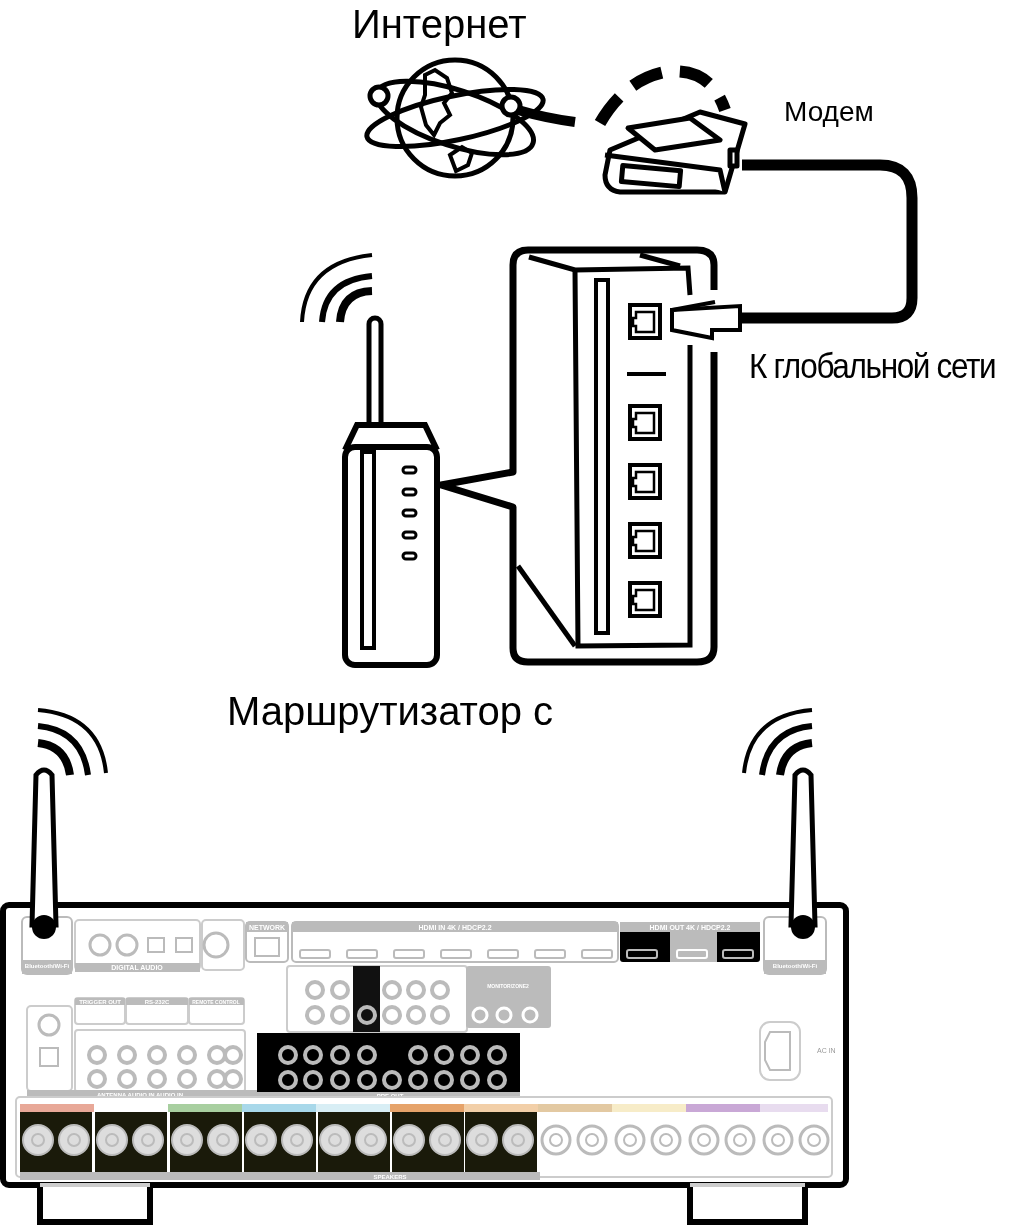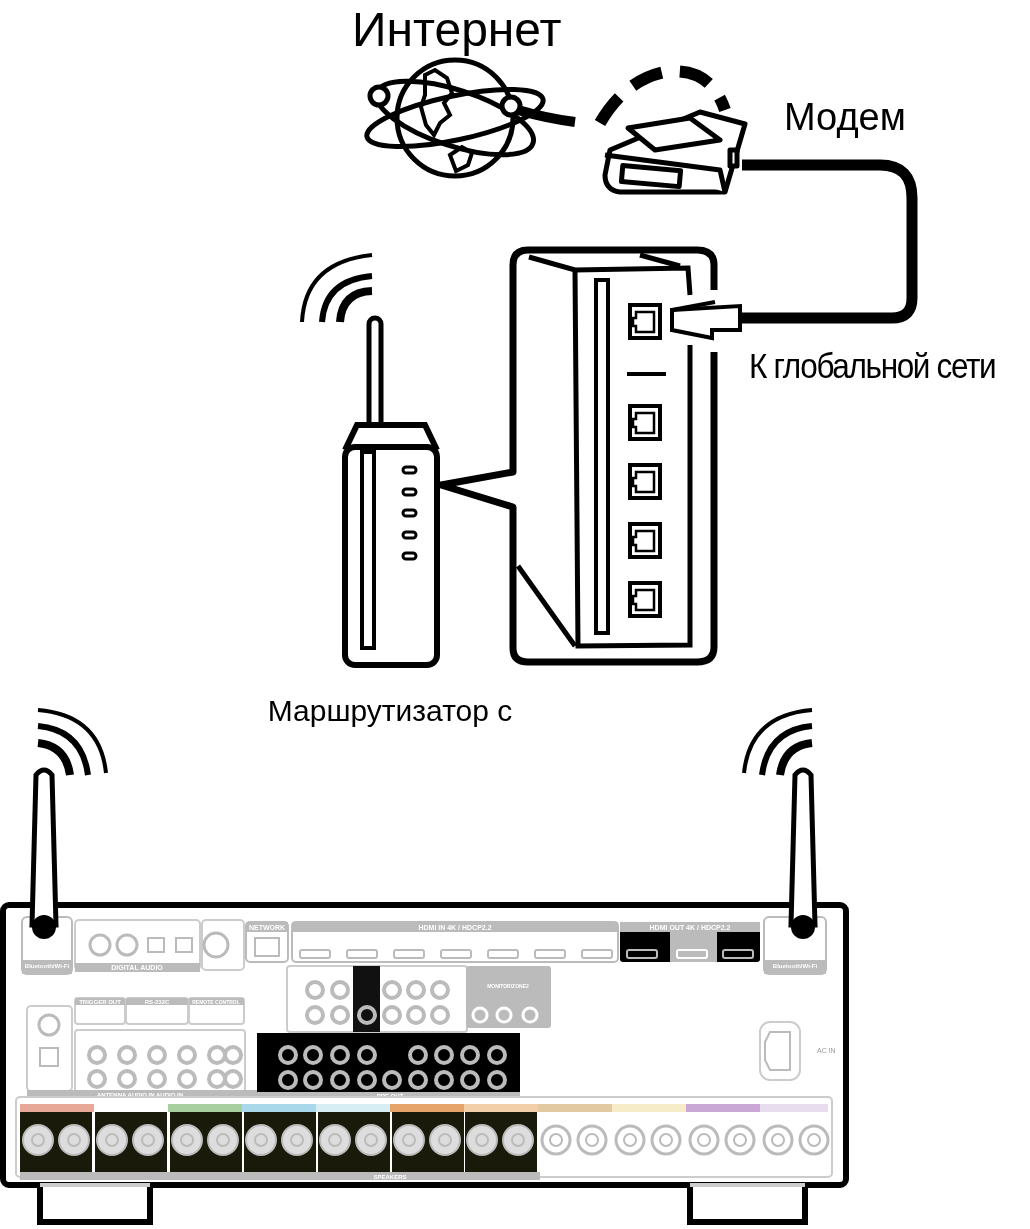--- a/index.html
+++ b/index.html
@@ -1,21 +1,21 @@
 <!DOCTYPE html>
 <html><head>
 <meta charset="utf-8">
 <style>
   html,body{margin:0;padding:0;background:#fff;}
   body{width:1030px;height:1229px;position:relative;overflow:hidden;font-family:"Liberation Sans",sans-serif;}
   .lbl{position:absolute;color:#000;font-family:"Liberation Sans",sans-serif;white-space:nowrap;}
-  #lbl-internet{left:352px;top:2px;font-size:48px;}
-  #lbl-modem{left:784px;top:96px;font-size:38px;}
+  #lbl-internet{left:352px;top:2px;font-size:40px;}
+  #lbl-modem{left:784px;top:96px;font-size:28px;}
   #lbl-wan{left:749px;top:346px;font-size:35px;letter-spacing:-1.5px;transform:scaleX(0.9);transform-origin:left;}
-  #lbl-router{left:180px;top:686px;font-size:30px;text-align:center;line-height:50px;width:420px;}
+  #lbl-router{left:180px;top:686px;font-size:40px;text-align:center;line-height:50px;width:420px;}
   svg{position:absolute;left:0;top:0;}
   .rlabel{font-family:"Liberation Sans",sans-serif;font-weight:bold;fill:#fff;}
   .glabel{font-family:"Liberation Sans",sans-serif;fill:#999;}
 </style>
 </head>
 <body>
 
 <div class="lbl" id="lbl-internet">Интернет</div>
 <div class="lbl" id="lbl-modem">Модем</div>
 <div class="lbl" id="lbl-wan">К глобальной сети</div>

